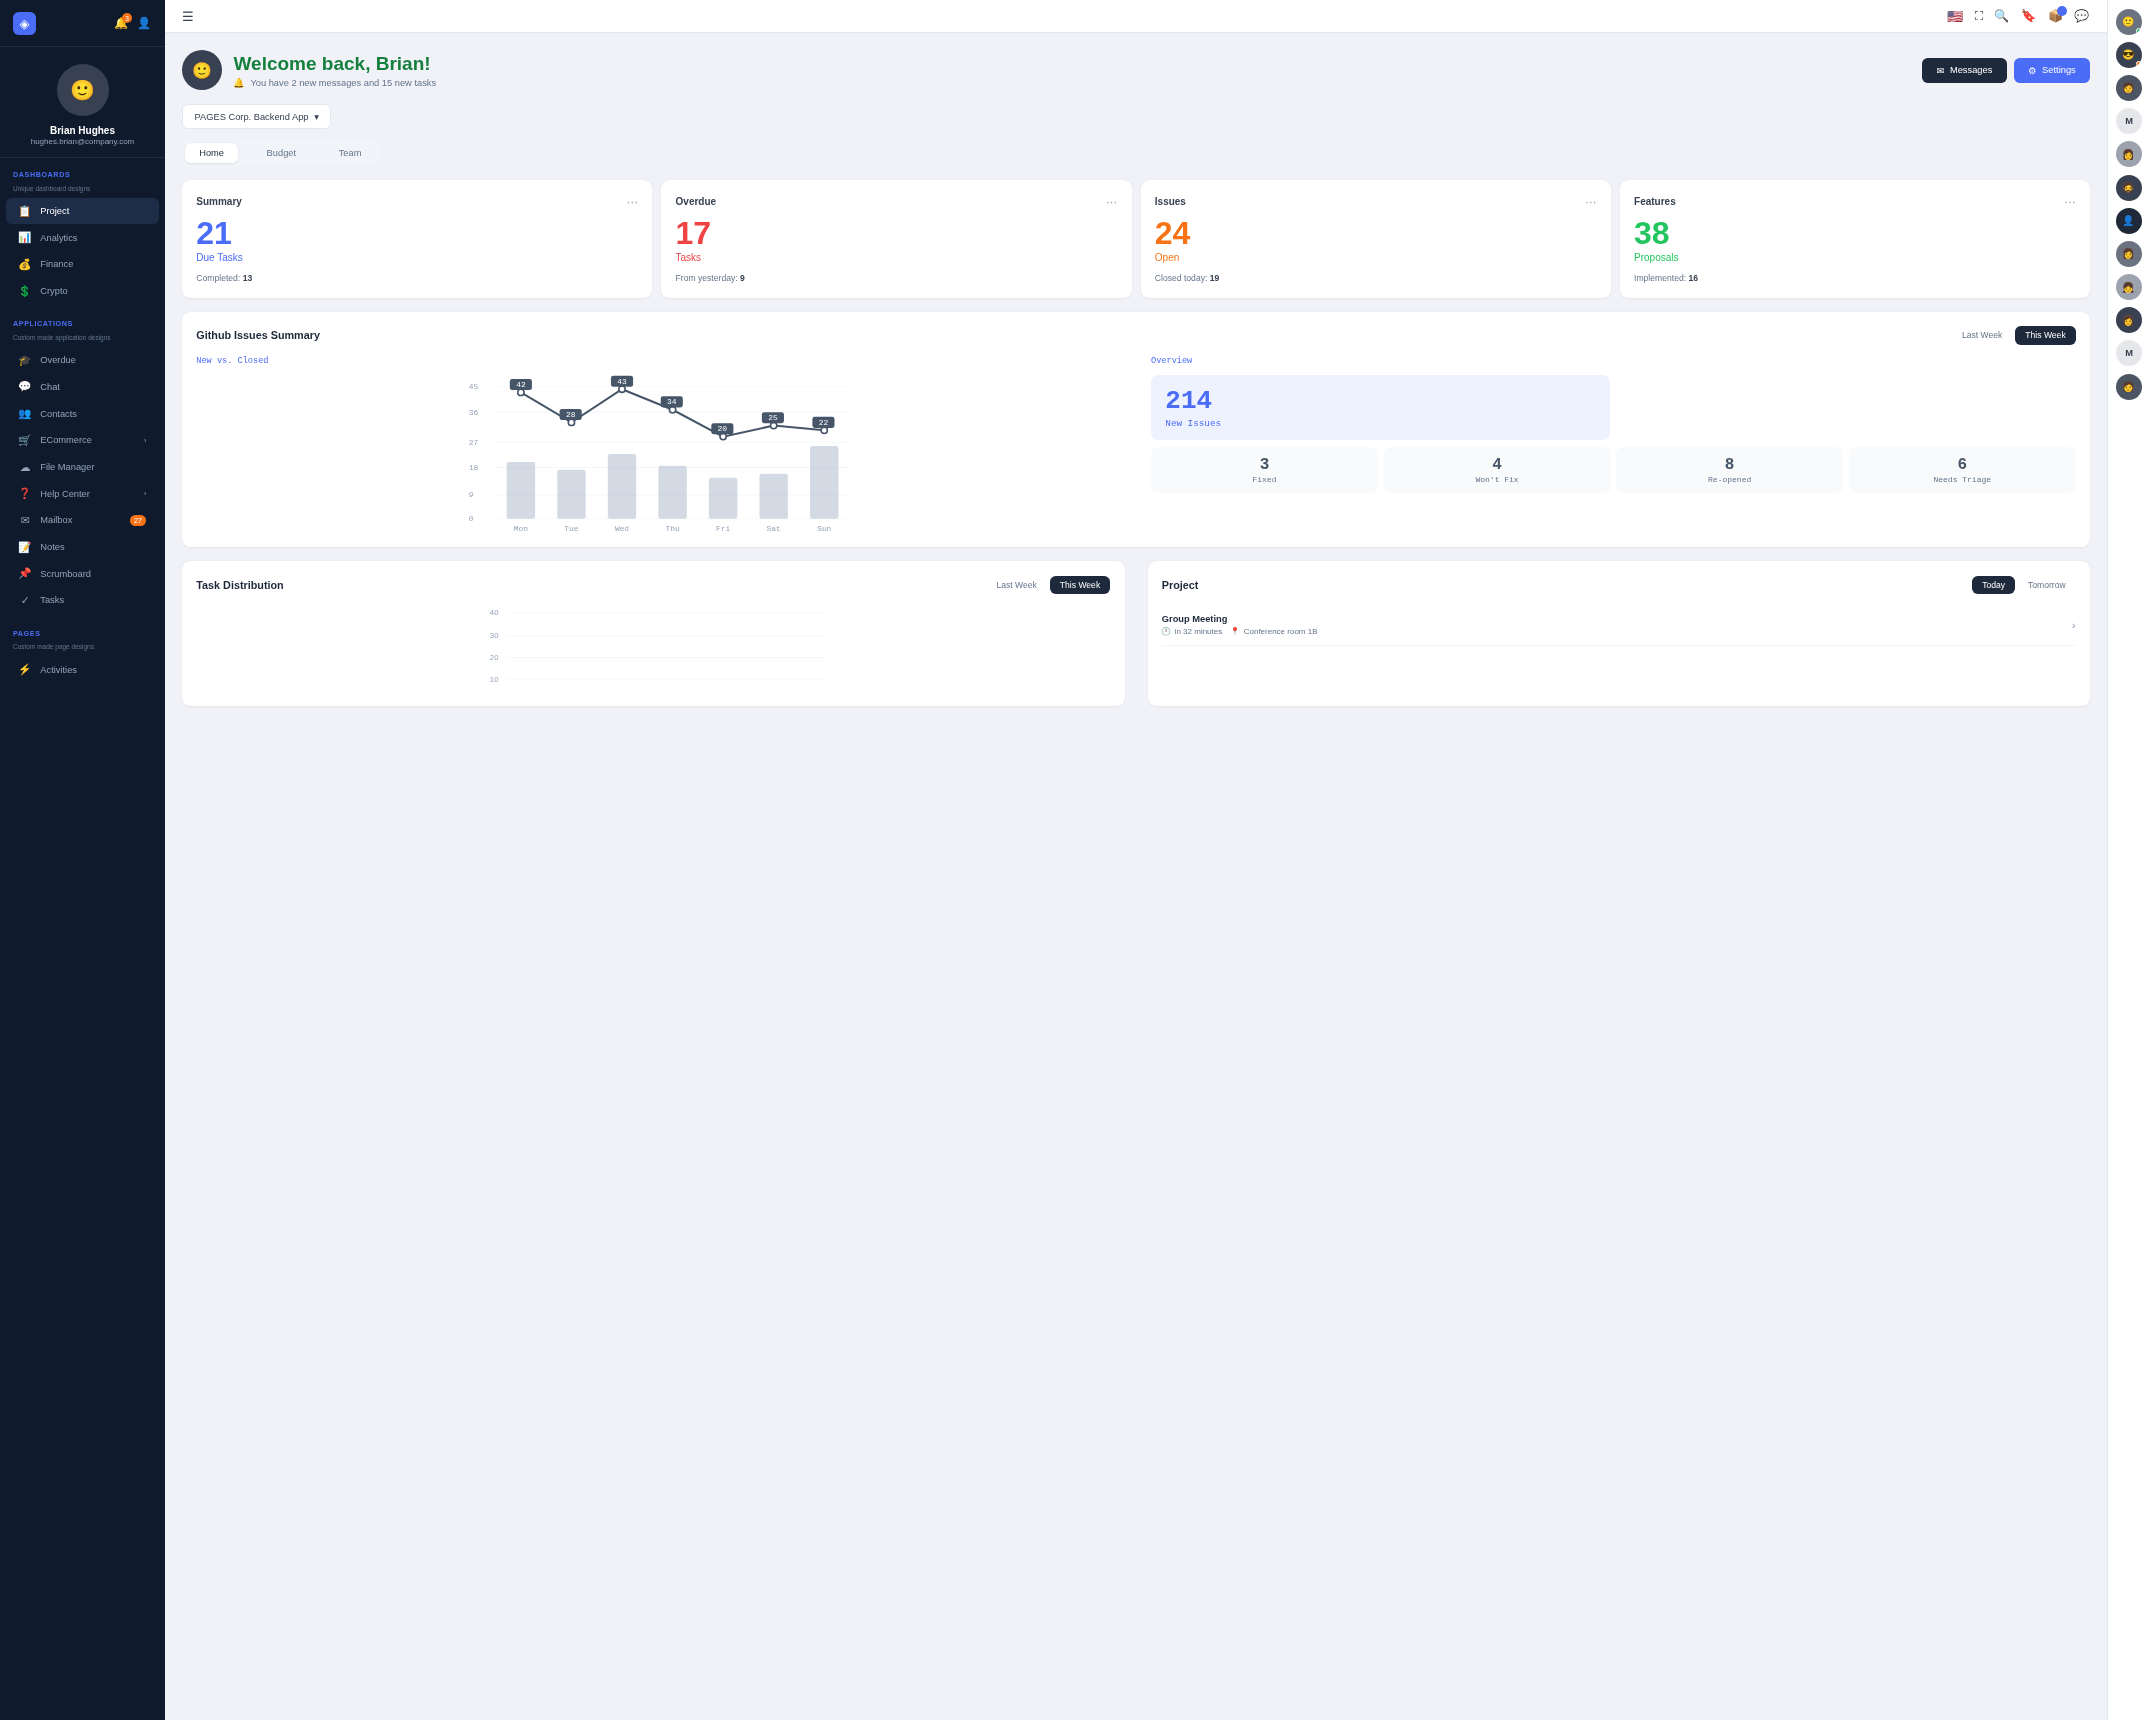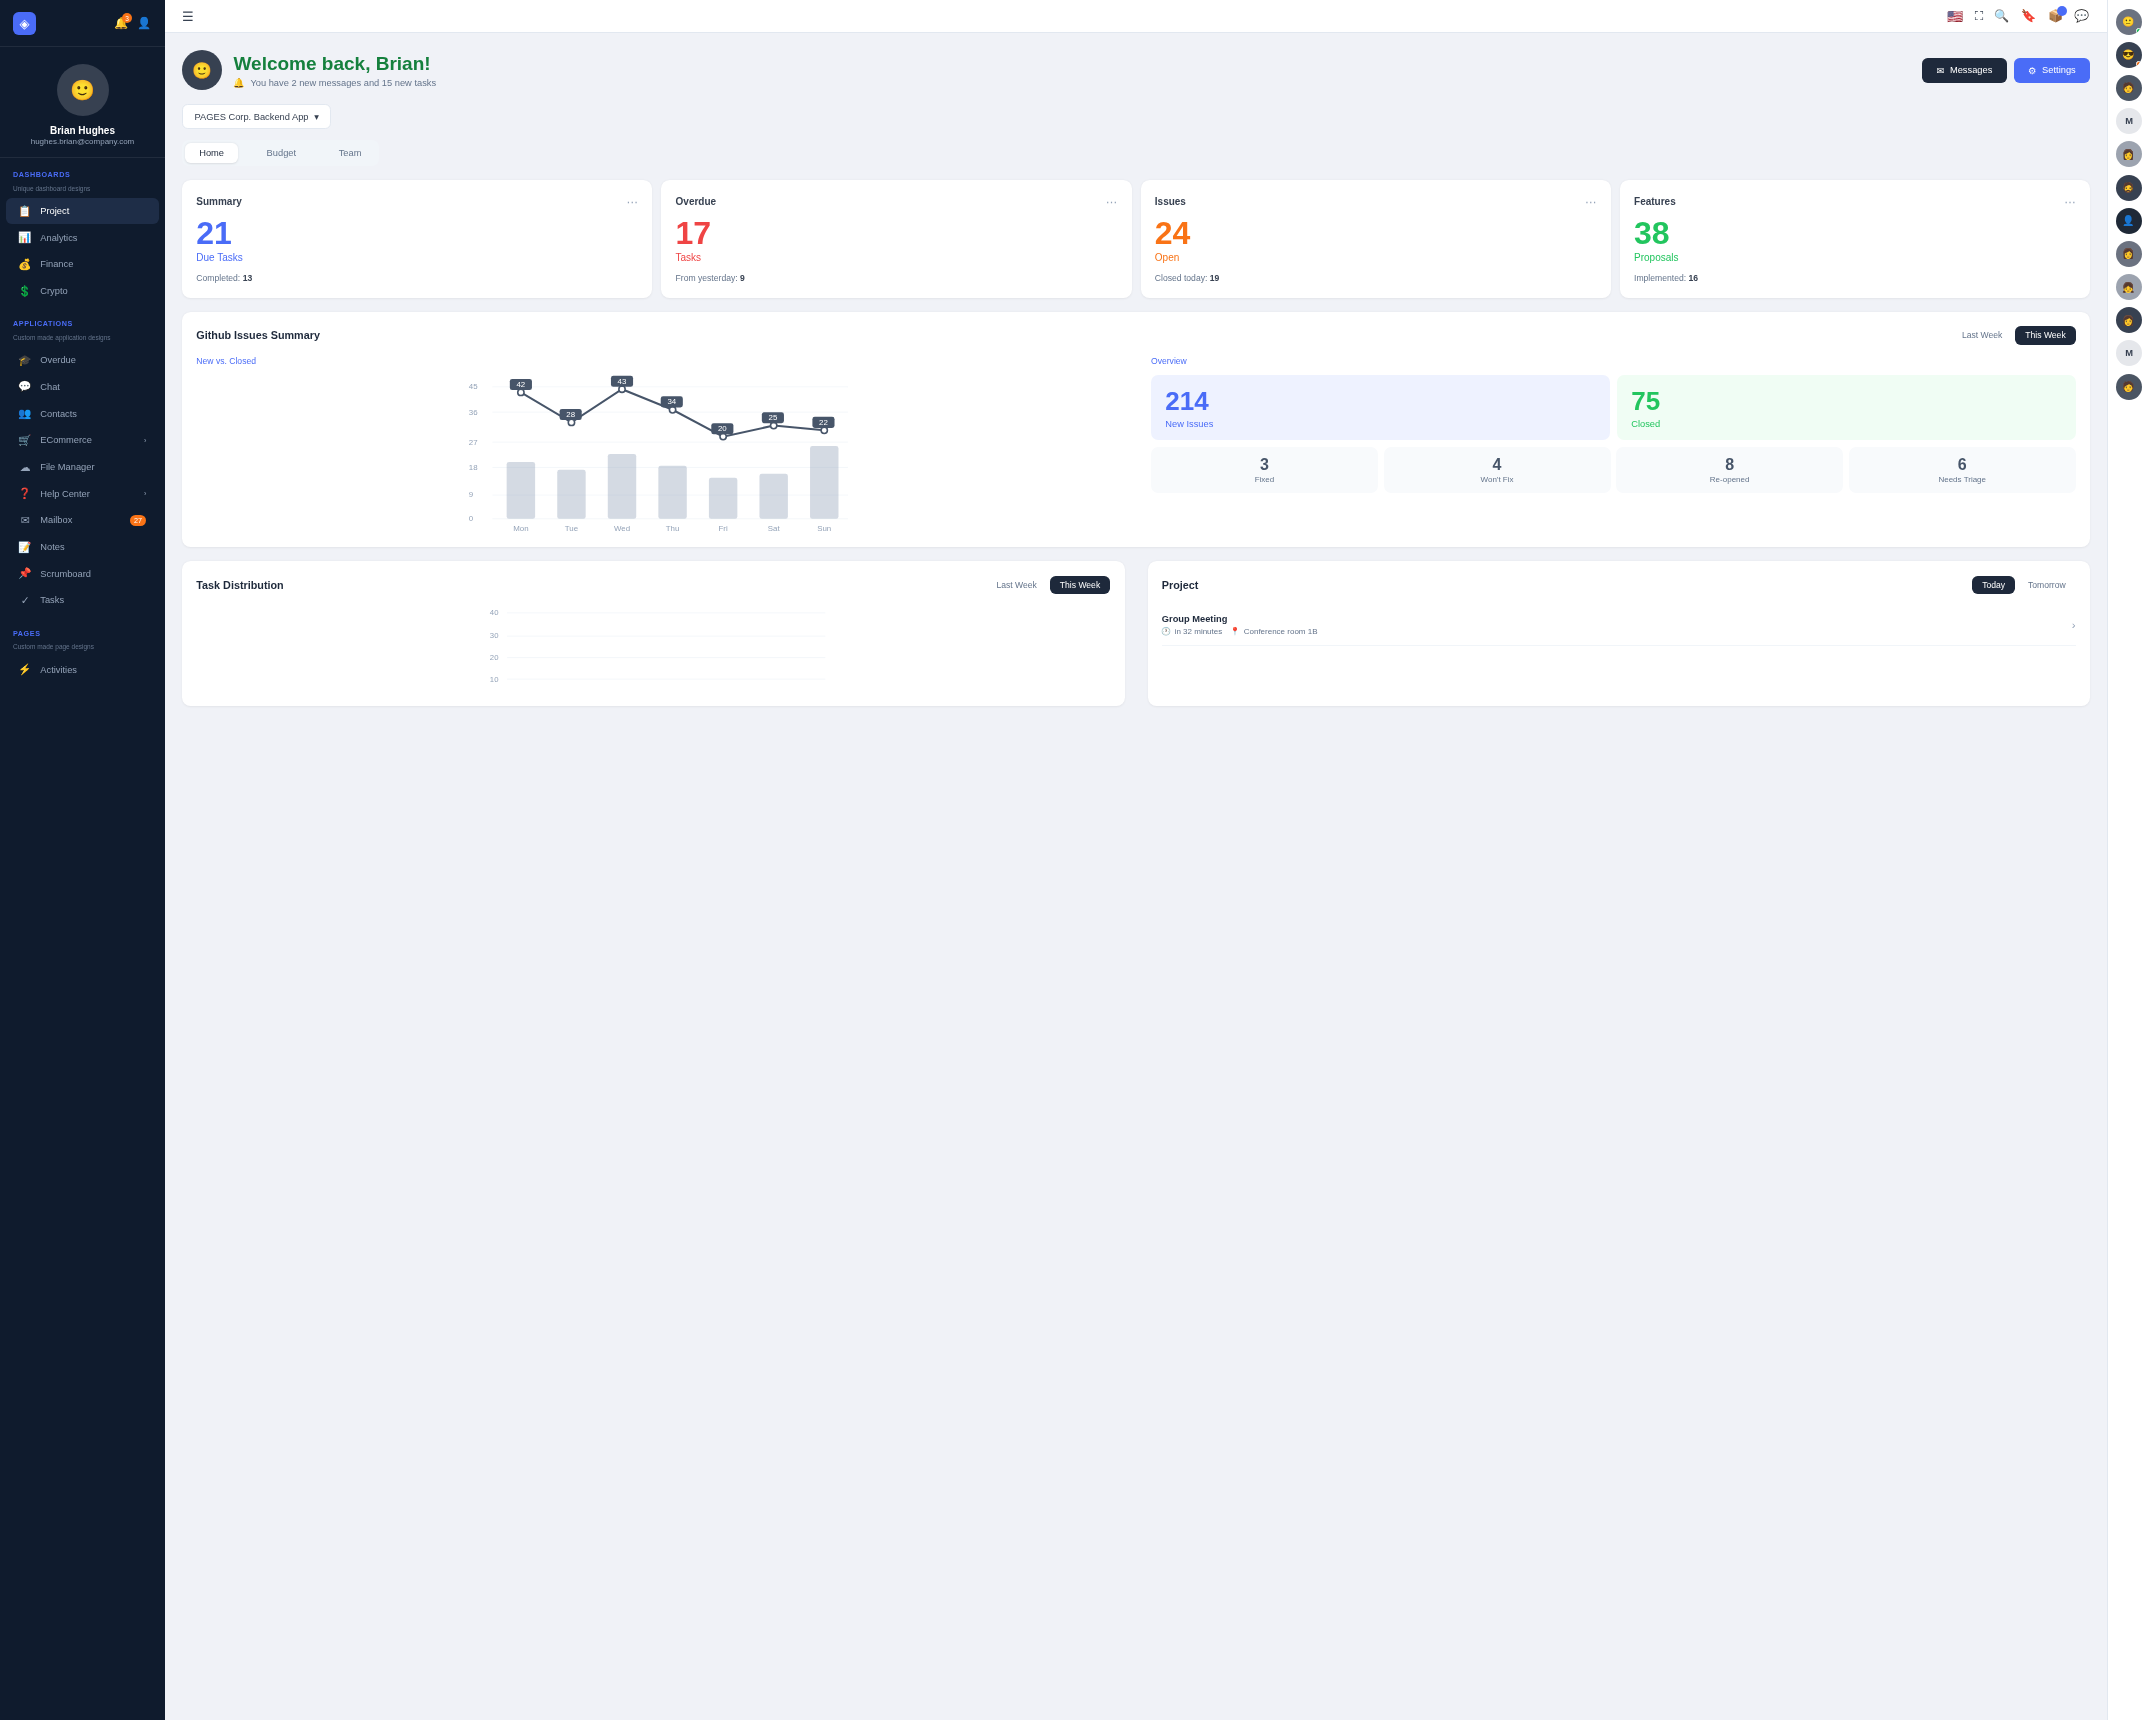--- a/index.html
+++ b/index.html
@@ -297,21 +297,21 @@
       padding: 4.3px 10px;
       border-radius: 5.7px;
       font-size: 8.6px;
       cursor: pointer;
       border: none;
       font-weight: 500;
     }
     .week-btn.active { background: #1e293b; color: #fff; }
     .week-btn.inactive { background: transparent; color: #64748b; }
 
-    .github-content { display: grid; grid-template-columns: 1fr 1fr; gap: 30px; }
+    .github-content { display: grid; grid-template-columns: 1fr 1fr; gap: 30px; font-family: Liberation Mono, monospace; }
 
     .chart-area { }
     .chart-subtitle { font-size: 8.6px; color: #4a6cf7; margin-bottom: 8.6px; font-weight: 500; }
     .chart-container { position: relative; height: 158px; }
 
     
     .overview-area { }
     .overview-title { font-size: 8.6px; color: #4a6cf7; margin-bottom: 8.6px; font-weight: 500; }
     .overview-main-cards { display: grid; grid-template-columns: 1fr 1fr; gap: 7.2px; margin-bottom: 7.2px; }
     .overview-main-card {
@@ -637,24 +637,20 @@
             </svg>
           </div>
         </div>
 
         <div class="overview-area">
           <div class="overview-title">Overview</div>
           <div class="overview-main-cards">
             <div class="overview-main-card blue-bg">
               <div class="overview-main-num blue">214</div>
               <div class="overview-main-label blue">New Issues</div>
-            </div>
-            <div class="overview-main-card green-bg">
-              <div class="overview-main-num green">75</div>
-              <div class="overview-main-label green">Closed</div>
             </div>
           </div>
           <div class="overview-small-cards">
             <div class="overview-small-card">
               <div class="overview-small-num">3</div>
               <div class="overview-small-label">Fixed</div>
             </div>
             <div class="overview-small-card">
               <div class="overview-small-num">4</div>
               <div class="overview-small-label">Won't Fix</div>

